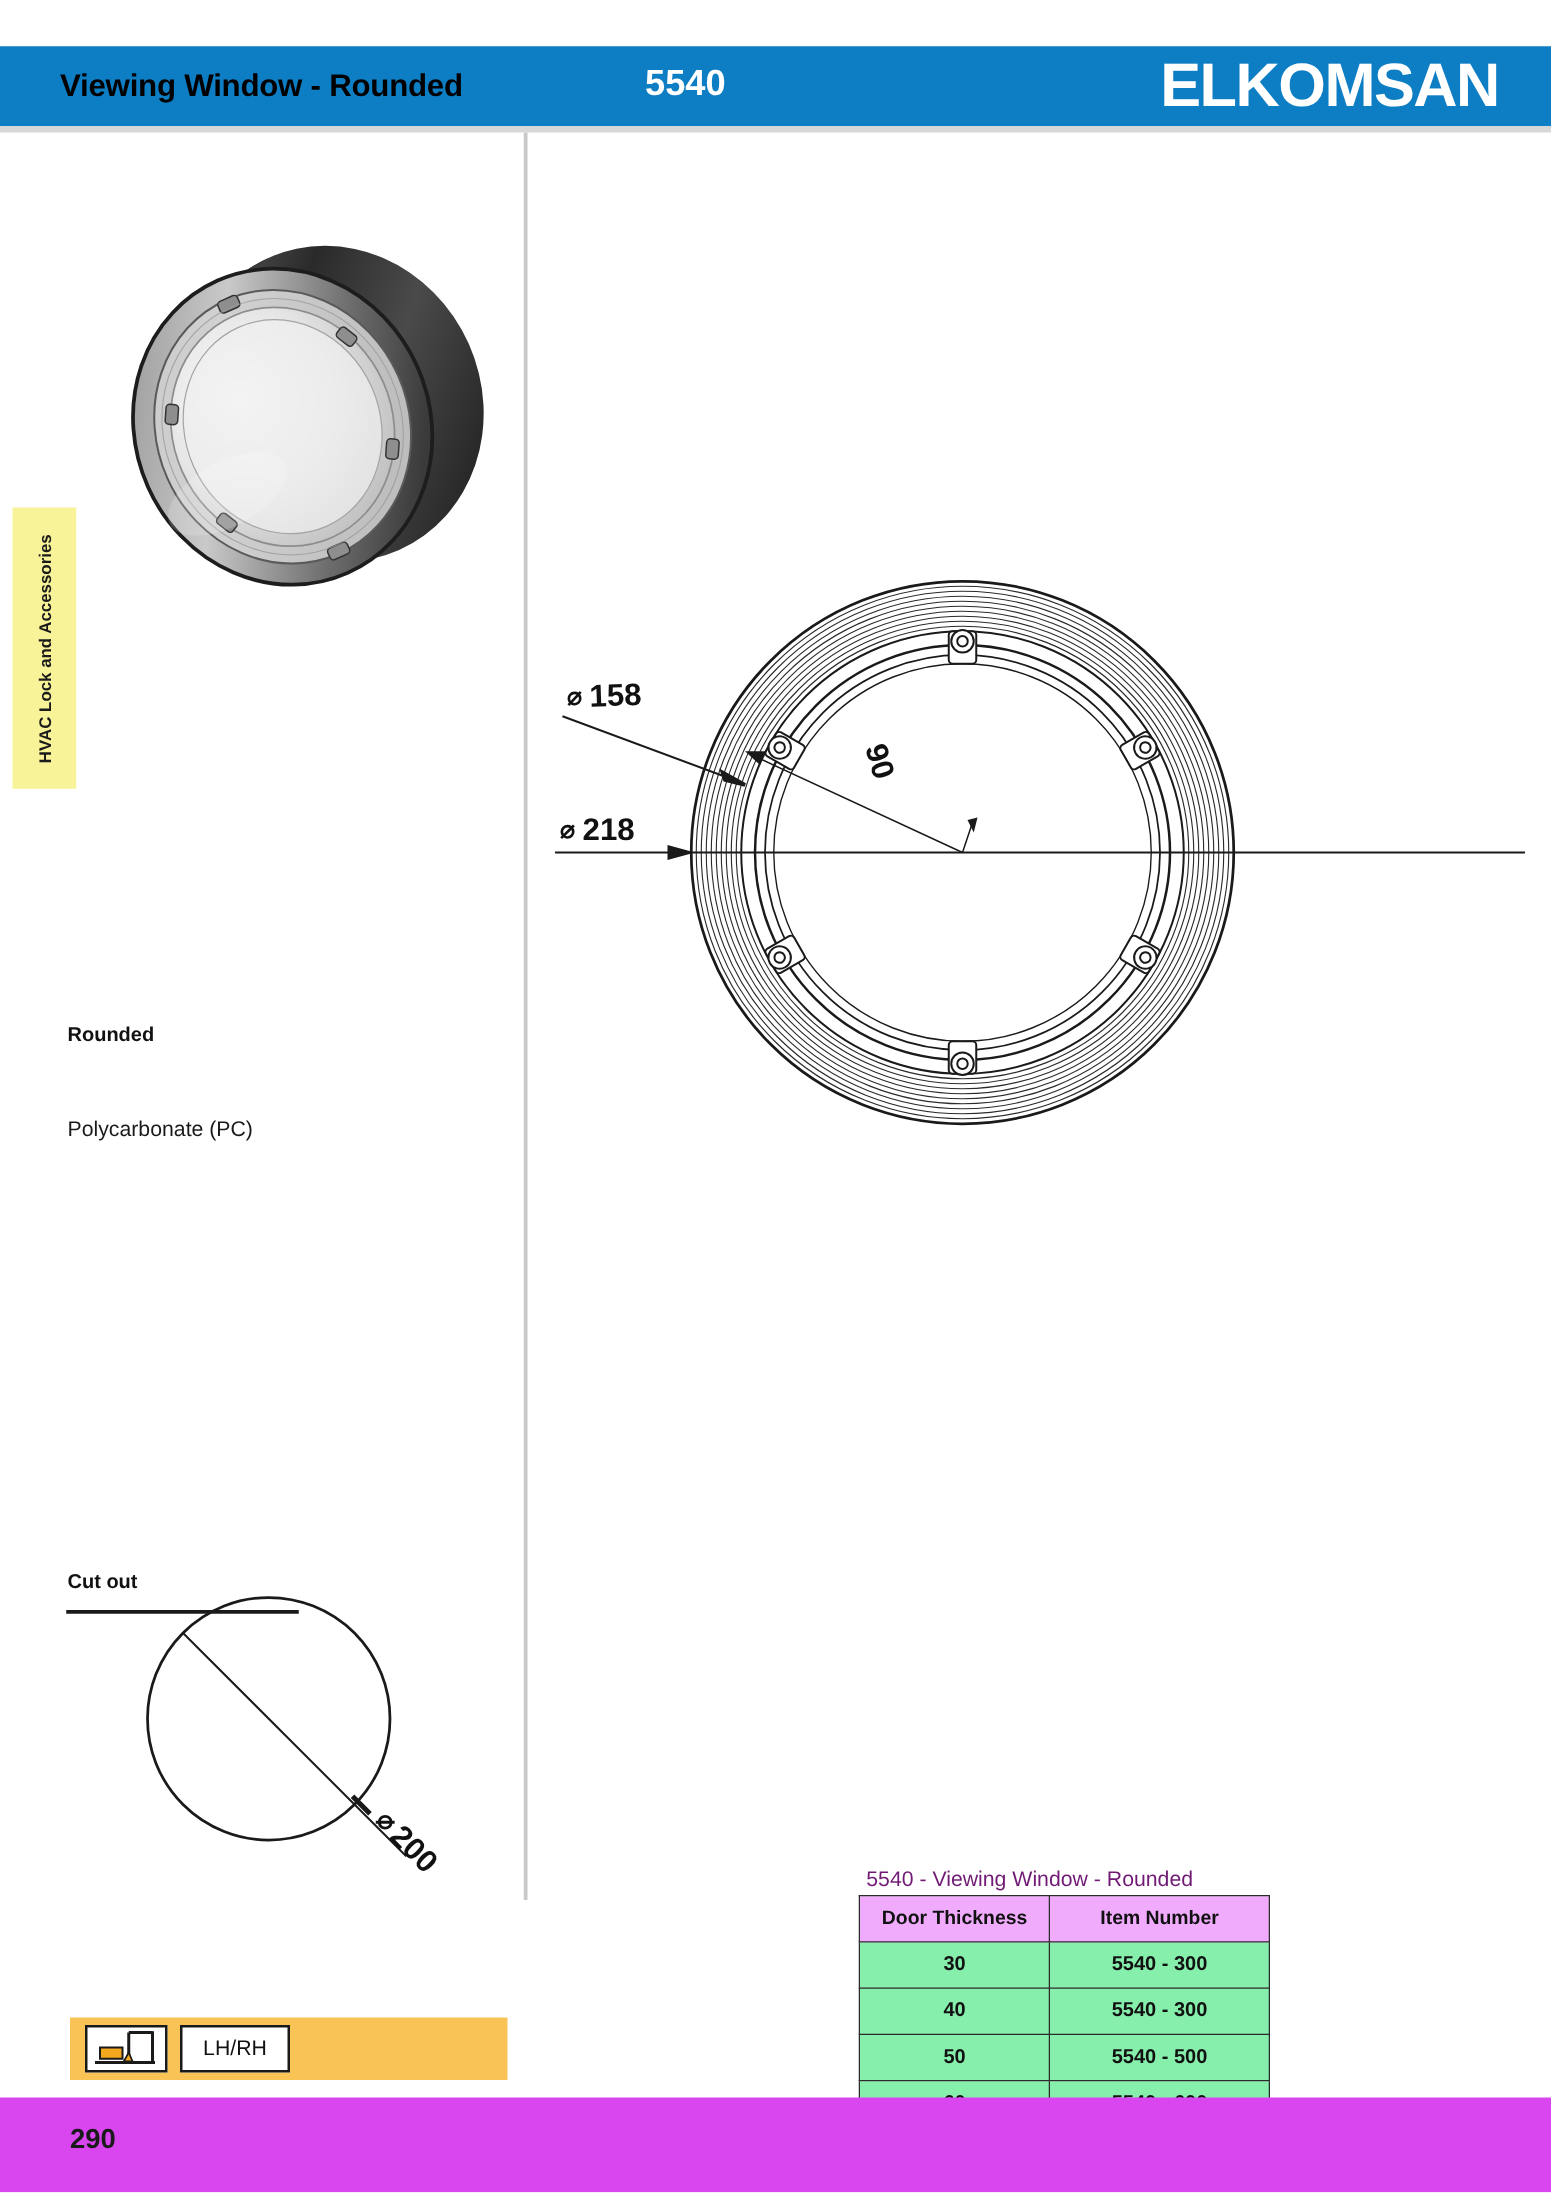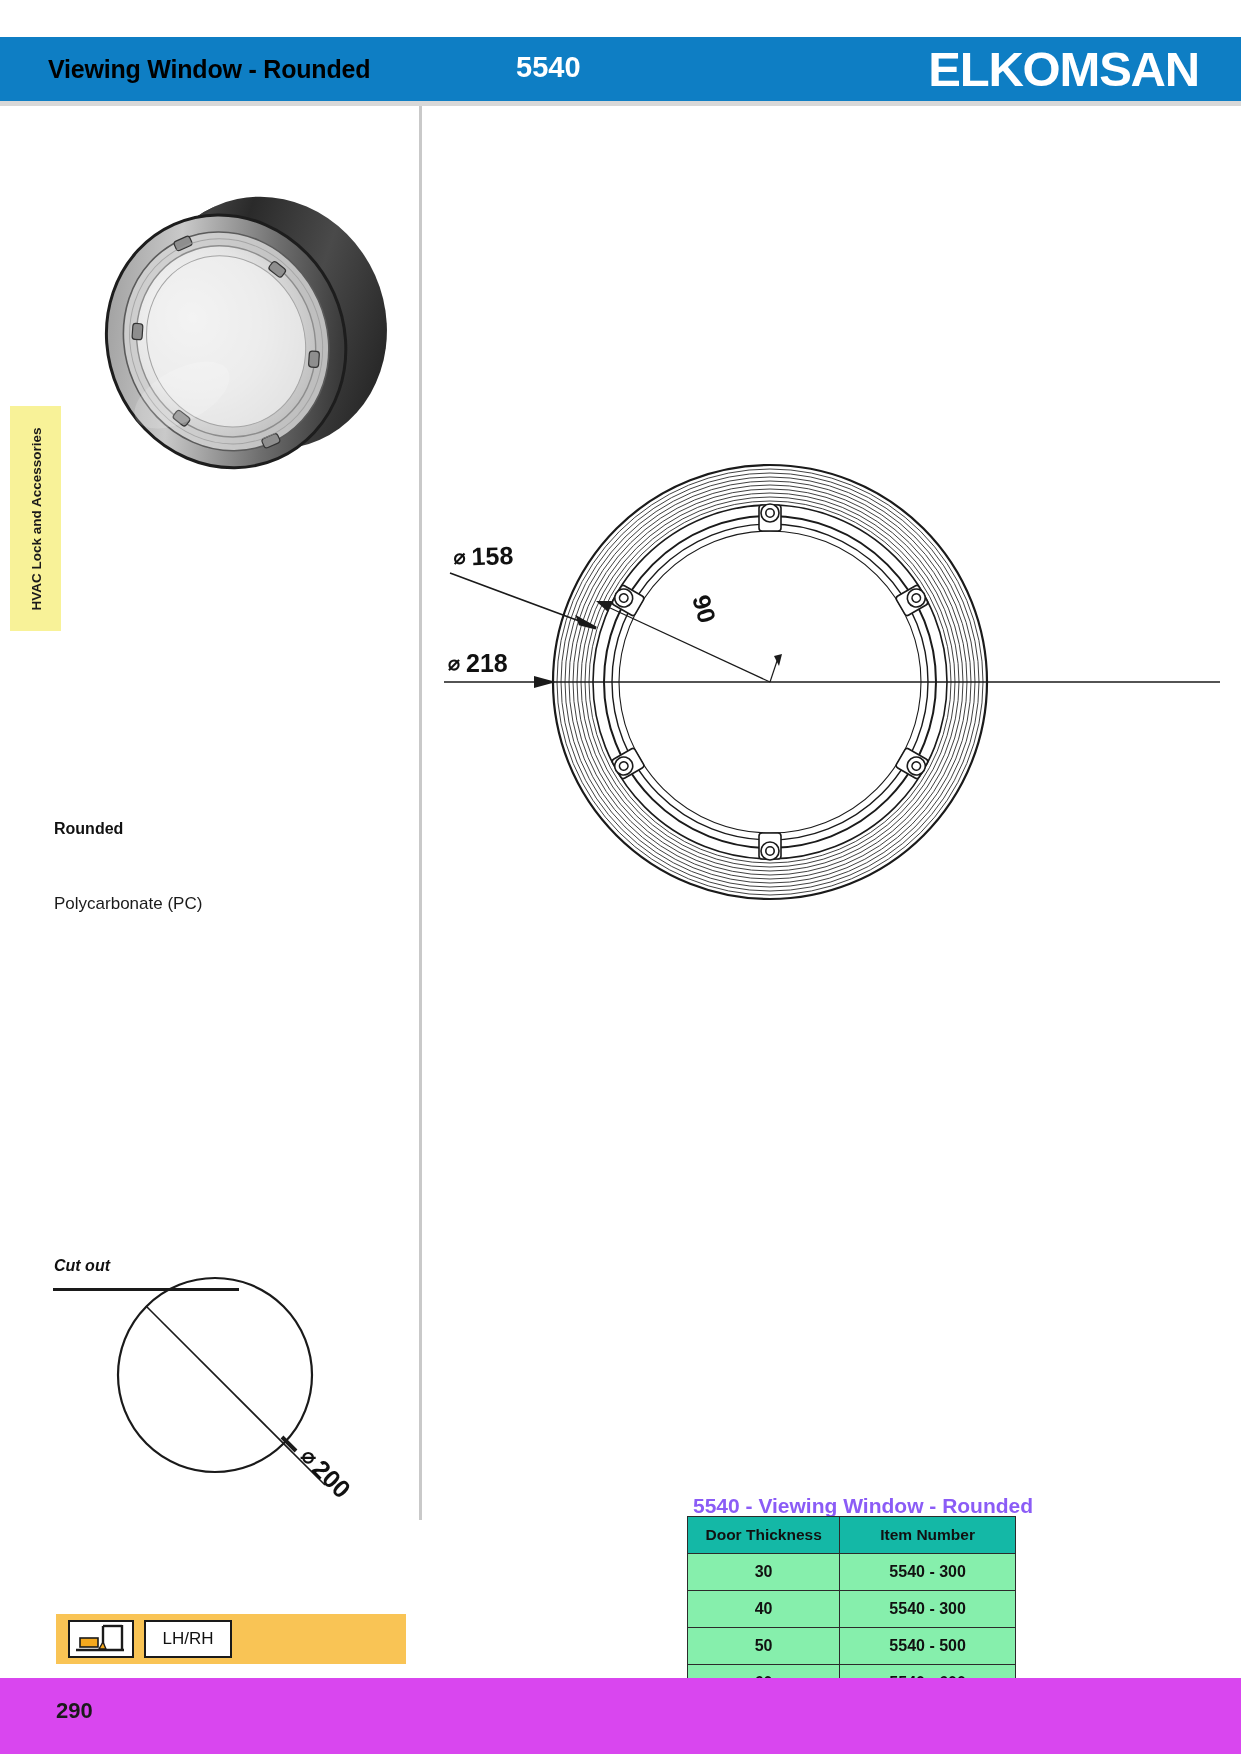--- a/index.html
+++ b/index.html
@@ -119,21 +119,20 @@
     color: #1a1a1a;
     margin-top: 36px;
   }
   .cutout-heading {
     position: absolute;
     left: 54px;
     top: 1257px;
     font-size: 16px;
     font-weight: bold;
     color: #111111;
-    font-style: italic;
   }
   .cutout-rule {
     position: absolute;
     left: 53px;
     top: 1288px;
     width: 186px;
     height: 3px;
     background: #1a1a1a;
   }
   .cutout-drawing {
@@ -186,41 +185,41 @@
     top: 420px;
     width: 790px;
     height: 520px;
   }
 
   
   .table-caption {
     position: absolute;
     left: 693px;
     top: 1494px;
-    font-size: 21px;
-    font-weight: bold;
-    color: #8b5cf6;
+    font-size: 17px;
+    font-weight: normal;
+    color: #701a75;
   }
   .spec-table {
     position: absolute;
     left: 687px;
     top: 1516px;
     width: 329px;
     border-collapse: collapse;
     font-size: 16px;
   }
   .spec-table th,
   .spec-table td {
     border: 1.5px solid #2b2b2b;
     text-align: center;
     height: 34px;
     color: #111111;
   }
   .spec-table th {
-    background: #14b8a6;
+    background: #f0abfc;
     font-weight: bold;
     font-size: 15.5px;
   }
   .spec-table td {
     font-weight: bold;
     background: #86efac;
   }
   .col-thick { width: 152px; }
   .col-item  { width: 177px; }
 

